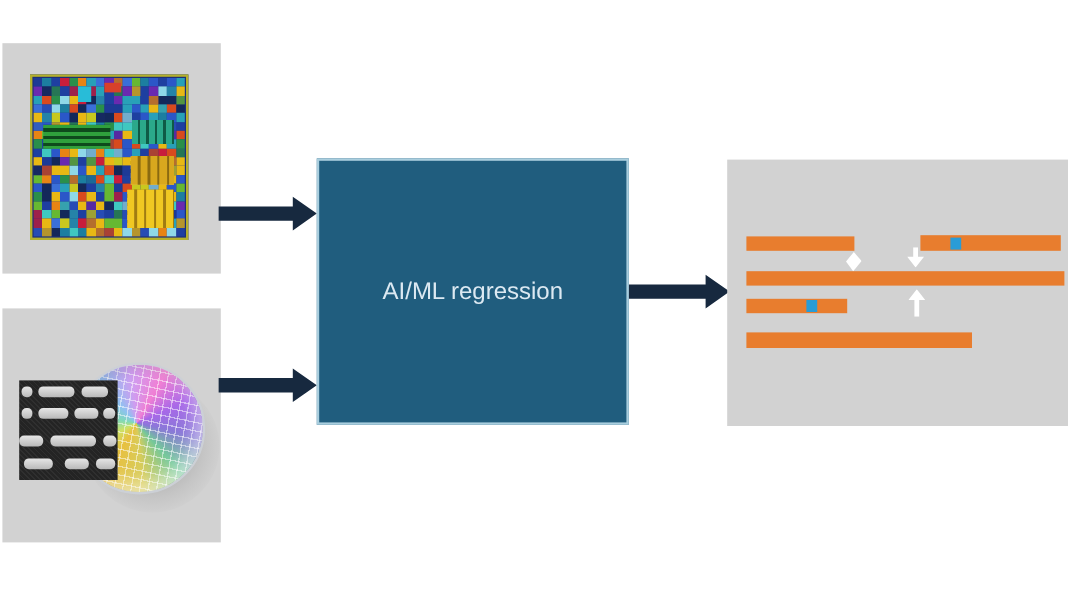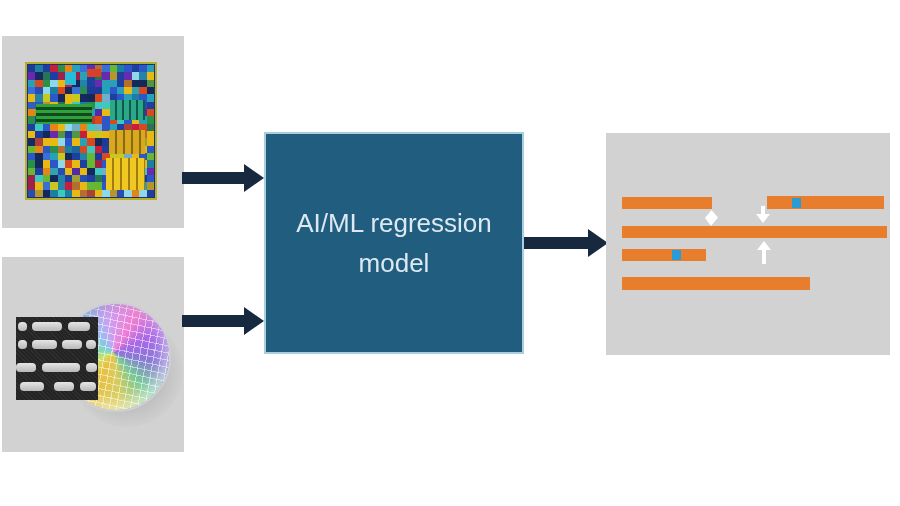--- a/index.html
+++ b/index.html
@@ -45,21 +45,21 @@
        box-shadow:inset -5px -7px 14px rgba(255,255,255,.55),inset 3px 3px 9px rgba(0,0,0,.12);}
   .sem{position:absolute;left:14px;top:60px;width:82px;height:83px;background:#242424;
        background-image:repeating-linear-gradient(45deg,rgba(255,255,255,.05) 0 1px,transparent 1px 3px);}
   .sem-cap{position:absolute;height:9px;border-radius:4px;
        background:linear-gradient(180deg,#e6e6e6,#b9b9b9);}
 
   
   .model{position:absolute;left:264px;top:132px;width:260px;height:222px;background:var(--teal);
        border:2px solid var(--teal-border);box-sizing:border-box;
        display:flex;flex-direction:column;justify-content:center;align-items:center;
-       color:var(--teal-text);font-size:26px;line-height:40px;text-align:center;}
+       color:var(--teal-text);font-size:20px;line-height:40px;text-align:center;}
 
   
   .flow{position:absolute;}
   .flow path{fill:var(--navy);}
   #arrow-top{left:182px;top:161px;}
   #arrow-bottom{left:182px;top:304px;}
   #arrow-out{left:524px;top:226px;}
 
   
   .obar{position:absolute;background:var(--orange);}
@@ -417,21 +417,20 @@
   </svg>
   <svg class="flow" id="arrow-bottom" width="82" height="34" viewBox="0 0 82 34">
     <path d="M0 11 H62 V3 L82 17 L62 31 V23 H0 Z"></path>
   </svg>
   <svg class="flow" id="arrow-out" width="84" height="34" viewBox="0 0 84 34">
     <path d="M0 11 H64 V3 L84 17 L64 31 V23 H0 Z"></path>
   </svg>
 
   <div class="model">
     <div>AI/ML regression</div>
-    <div>model</div>
   </div>
 
   <div class="panel" id="panel-out">
       <div class="obar" style="left: 16px; top: 64px; width: 90px; height: 12px;"></div>
       <div class="obar" style="left: 161px; top: 63px; width: 117px; height: 13px;"></div>
       <div class="obar" style="left: 16px; top: 93px; width: 265px; height: 12px;"></div>
       <div class="obar" style="left: 16px; top: 116px; width: 84px; height: 12px;"></div>
       <div class="obar" style="left: 16px; top: 144px; width: 188px; height: 13px;"></div>
       <div class="vmark" style="left: 186px; top: 65px; width: 9px; height: 10px;"></div>
       <div class="vmark" style="left: 66px; top: 117px; width: 9px; height: 10px;"></div>

